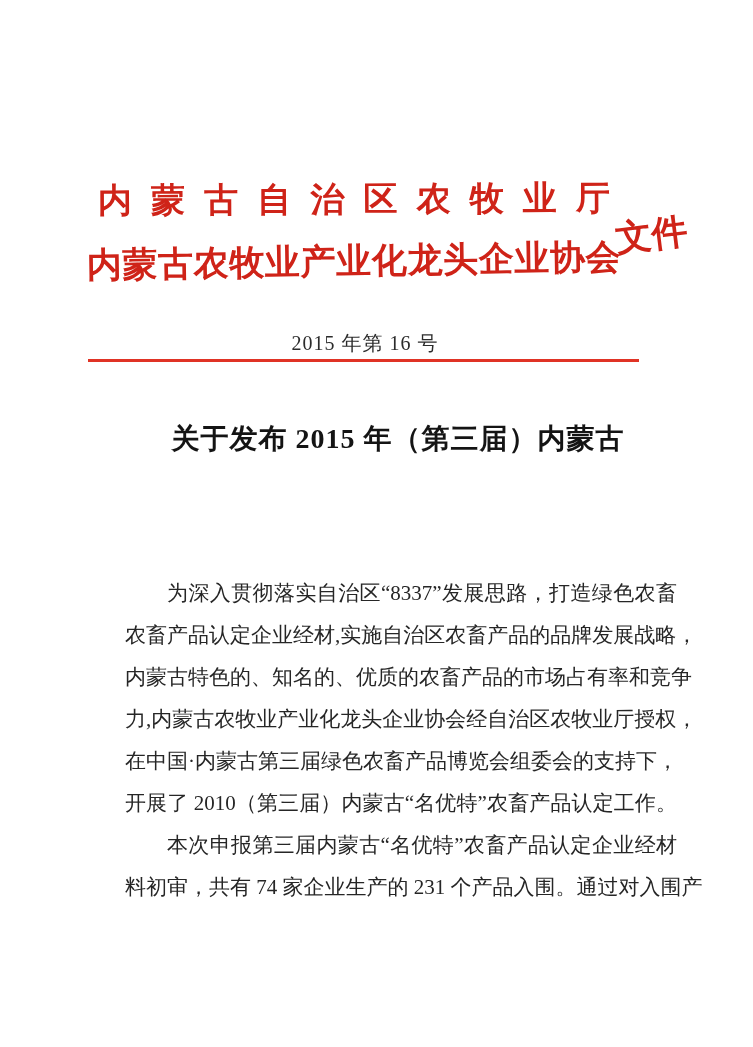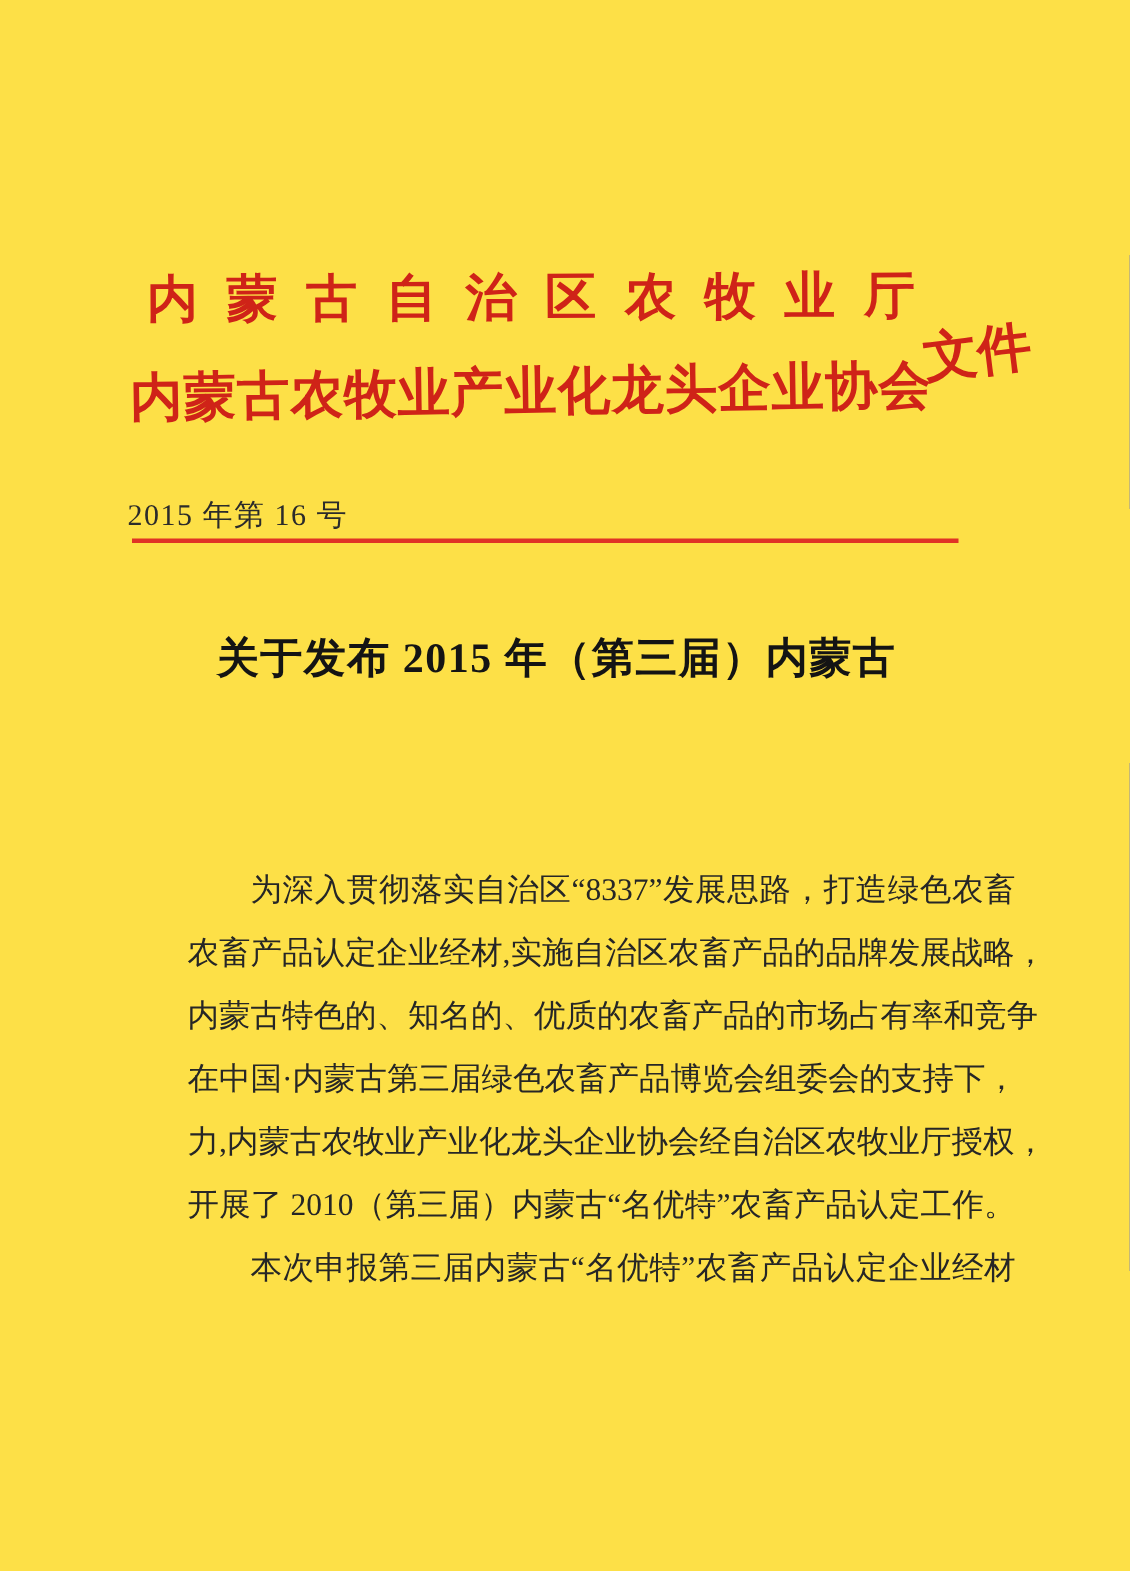--- a/index.html
+++ b/index.html
@@ -4,21 +4,21 @@
 <style>
   html, body {
     margin: 0;
     padding: 0;
     background: #9a9a9a;
   }
   .page {
     position: relative;
     width: 753px;
     height: 1047px;
-    background: #fde047;
+    background: #ffffff;
     overflow: hidden;
     font-family: "Liberation Serif", "DejaVu Serif", serif;
     margin: 0 auto;
   }
   
   .issuer-1 {
     position: absolute;
     left: 98px;
     top: 184px;
     width: 512px;
@@ -58,37 +58,38 @@
     transform: rotate(-7deg);
     transform-origin: left bottom;
     line-height: 1.0;
   }
   
   .doc-number {
     position: absolute;
     left: 85px;
     top: 330px;
     width: 560px;
+    text-align: center;
     font-size: 20px;
     color: #2b2b2b;
     letter-spacing: 1px;
     white-space: nowrap;
   }
   .red-divider {
     position: absolute;
     left: 88px;
     top: 359px;
     width: 551px;
     height: 3px;
     background: #e03325;
   }
   
   .title-line {
     position: absolute;
-    left: 75px;
+    left: 102px;
     width: 592px;
     text-align: center;
     font-size: 28px;
     font-weight: bold;
     color: #141414;
     letter-spacing: 1px;
     white-space: nowrap;
   }
   .title-line.l1 { top: 420px; }
   .title-line.l2 { top: 478px; }
@@ -129,19 +130,20 @@
 
   <div class="red-divider" style="background: rgb(224, 51, 37);"></div>
 
   <div class="title-line l1">关于发布 2015 年（第三届）内蒙古</div>
 
 
   <div class="body-text">
       <div class="body-line indent">为深入贯彻落实自治区“8337”发展思路，打造绿色农畜</div>
       <div class="body-line">农畜产品认定企业经材,实施自治区农畜产品的品牌发展战略，</div>
       <div class="body-line">内蒙古特色的、知名的、优质的农畜产品的市场占有率和竞争</div>
+      <div class="body-line">力,内蒙古农牧业产业化龙头企业协会经自治区农牧业厅授权，</div>
       <div class="body-line">在中国·内蒙古第三届绿色农畜产品博览会组委会的支持下，</div>
-      <div class="body-line">力,内蒙古农牧业产业化龙头企业协会经自治区农牧业厅授权，</div>
       <div class="body-line">开展了 2010（第三届）内蒙古“名优特”农畜产品认定工作。</div>
       <div class="body-line indent">本次申报第三届内蒙古“名优特”农畜产品认定企业经材</div>
+      <div class="body-line">料初审，共有 74 家企业生产的 231 个产品入围。通过对入围产</div>
     </div>
 
 </div>
 
 </body></html>

